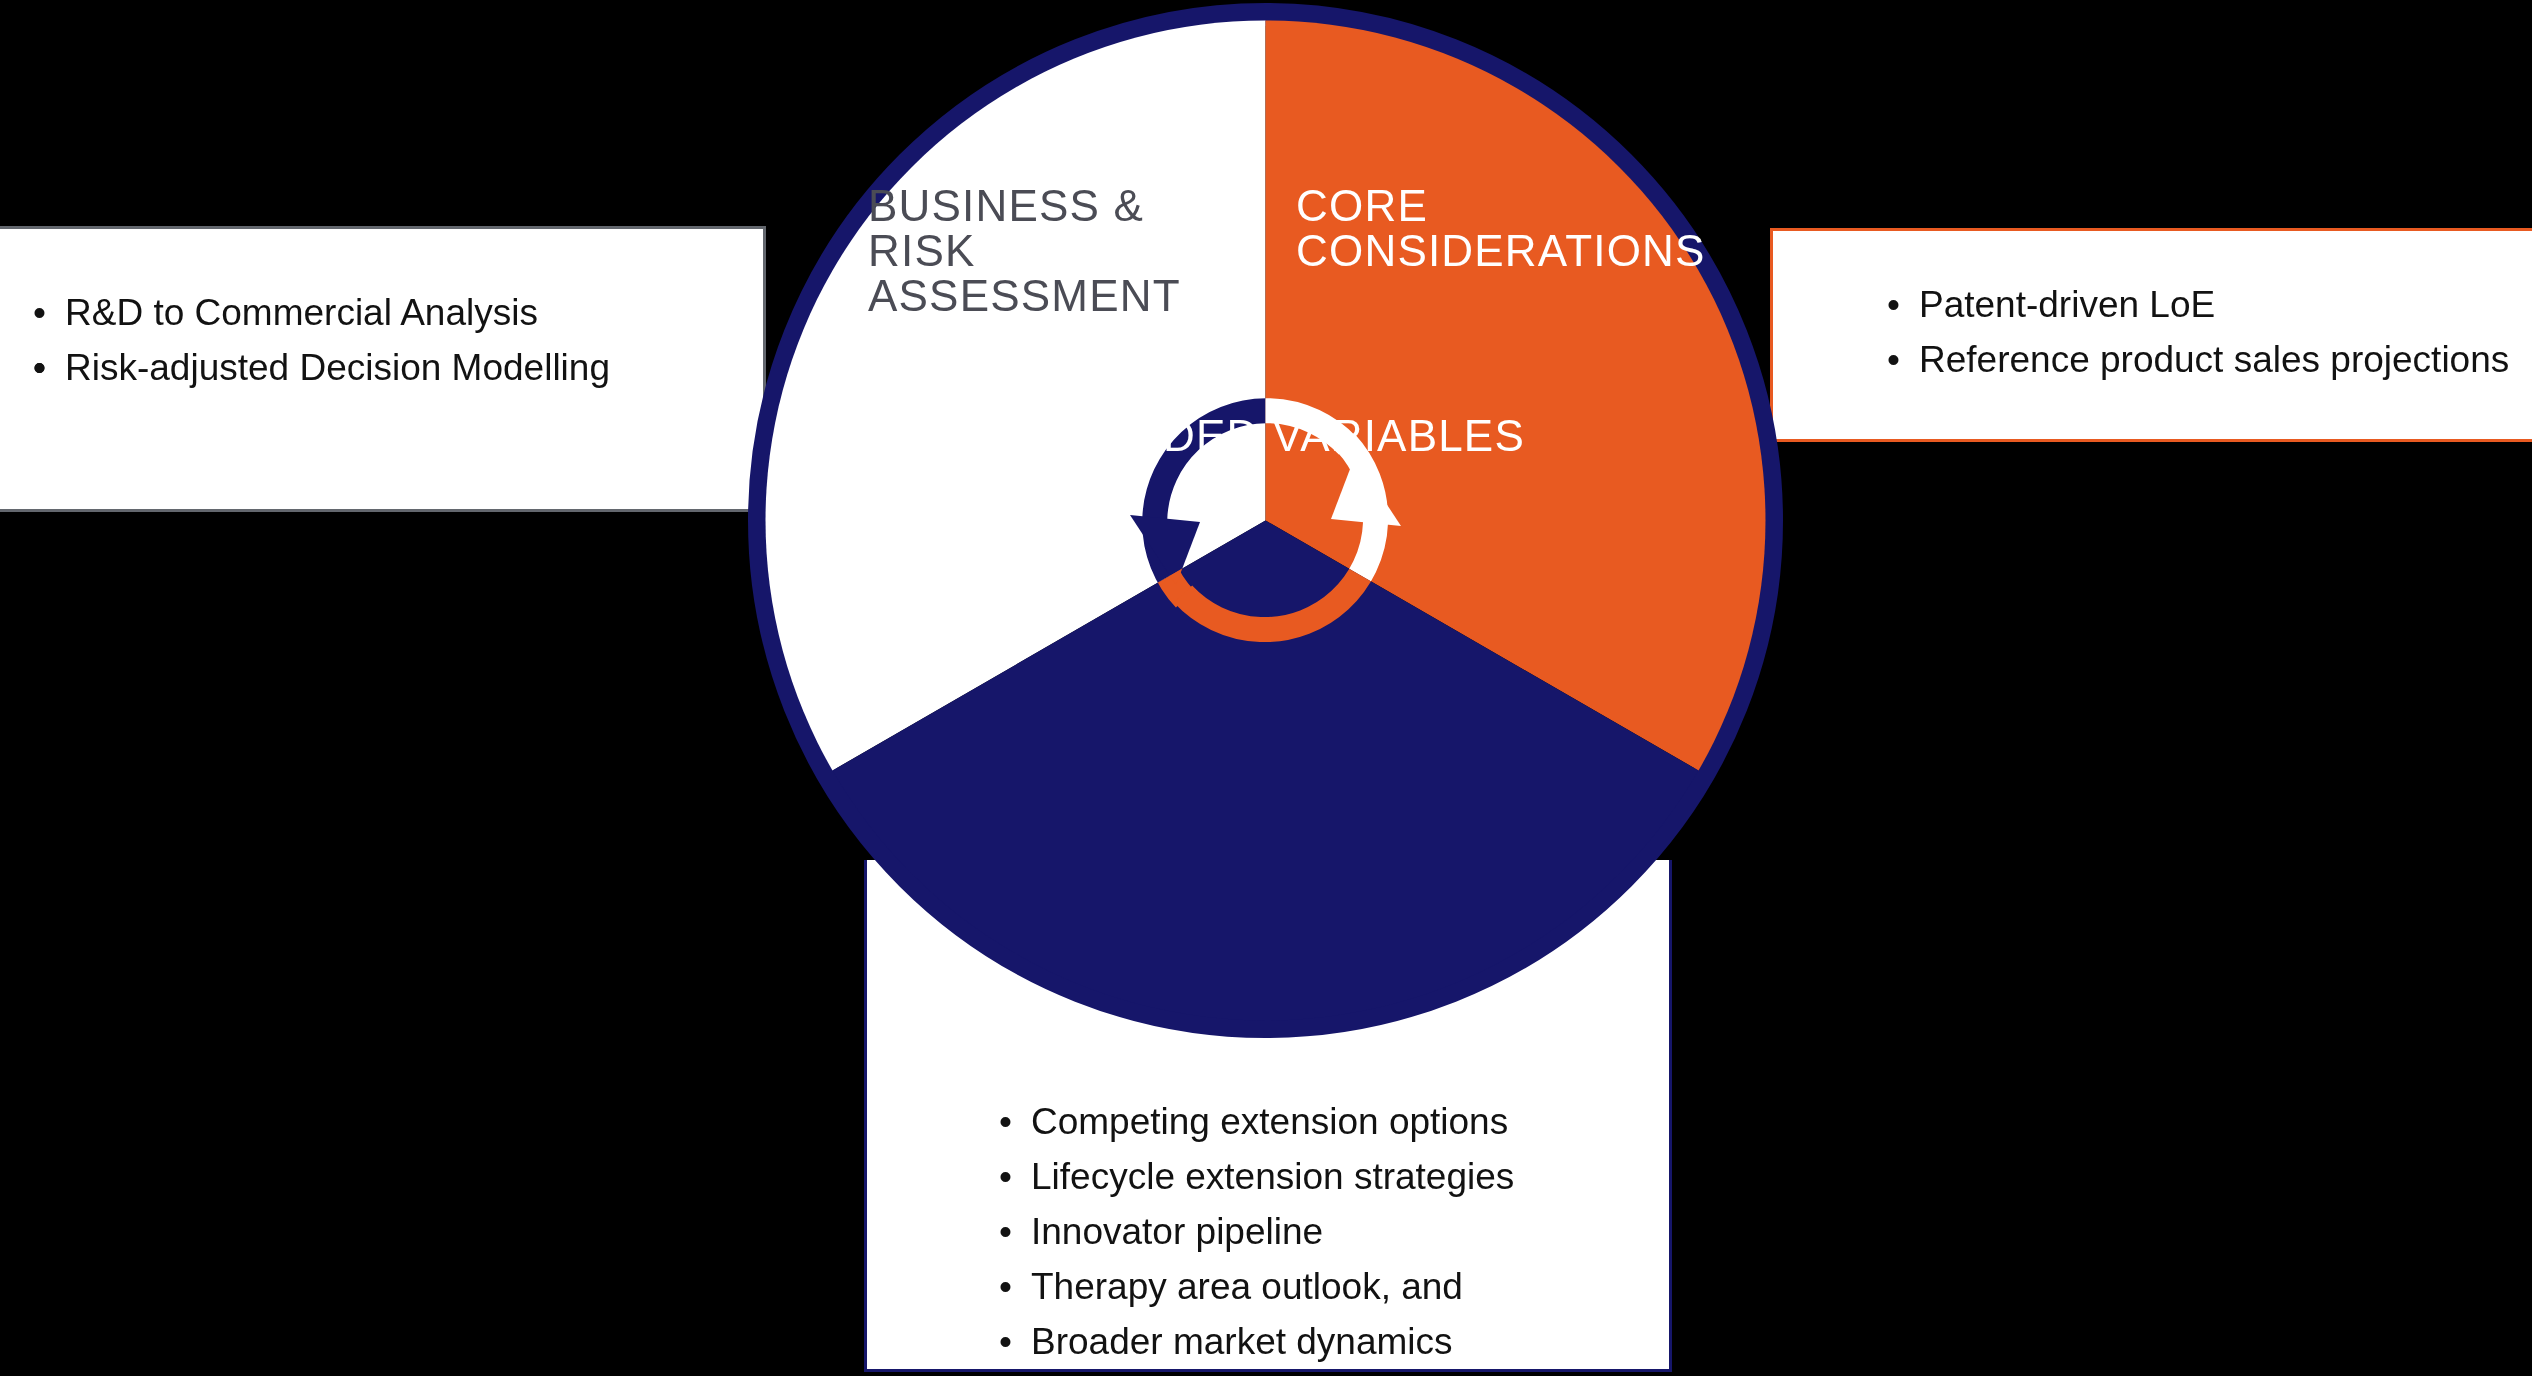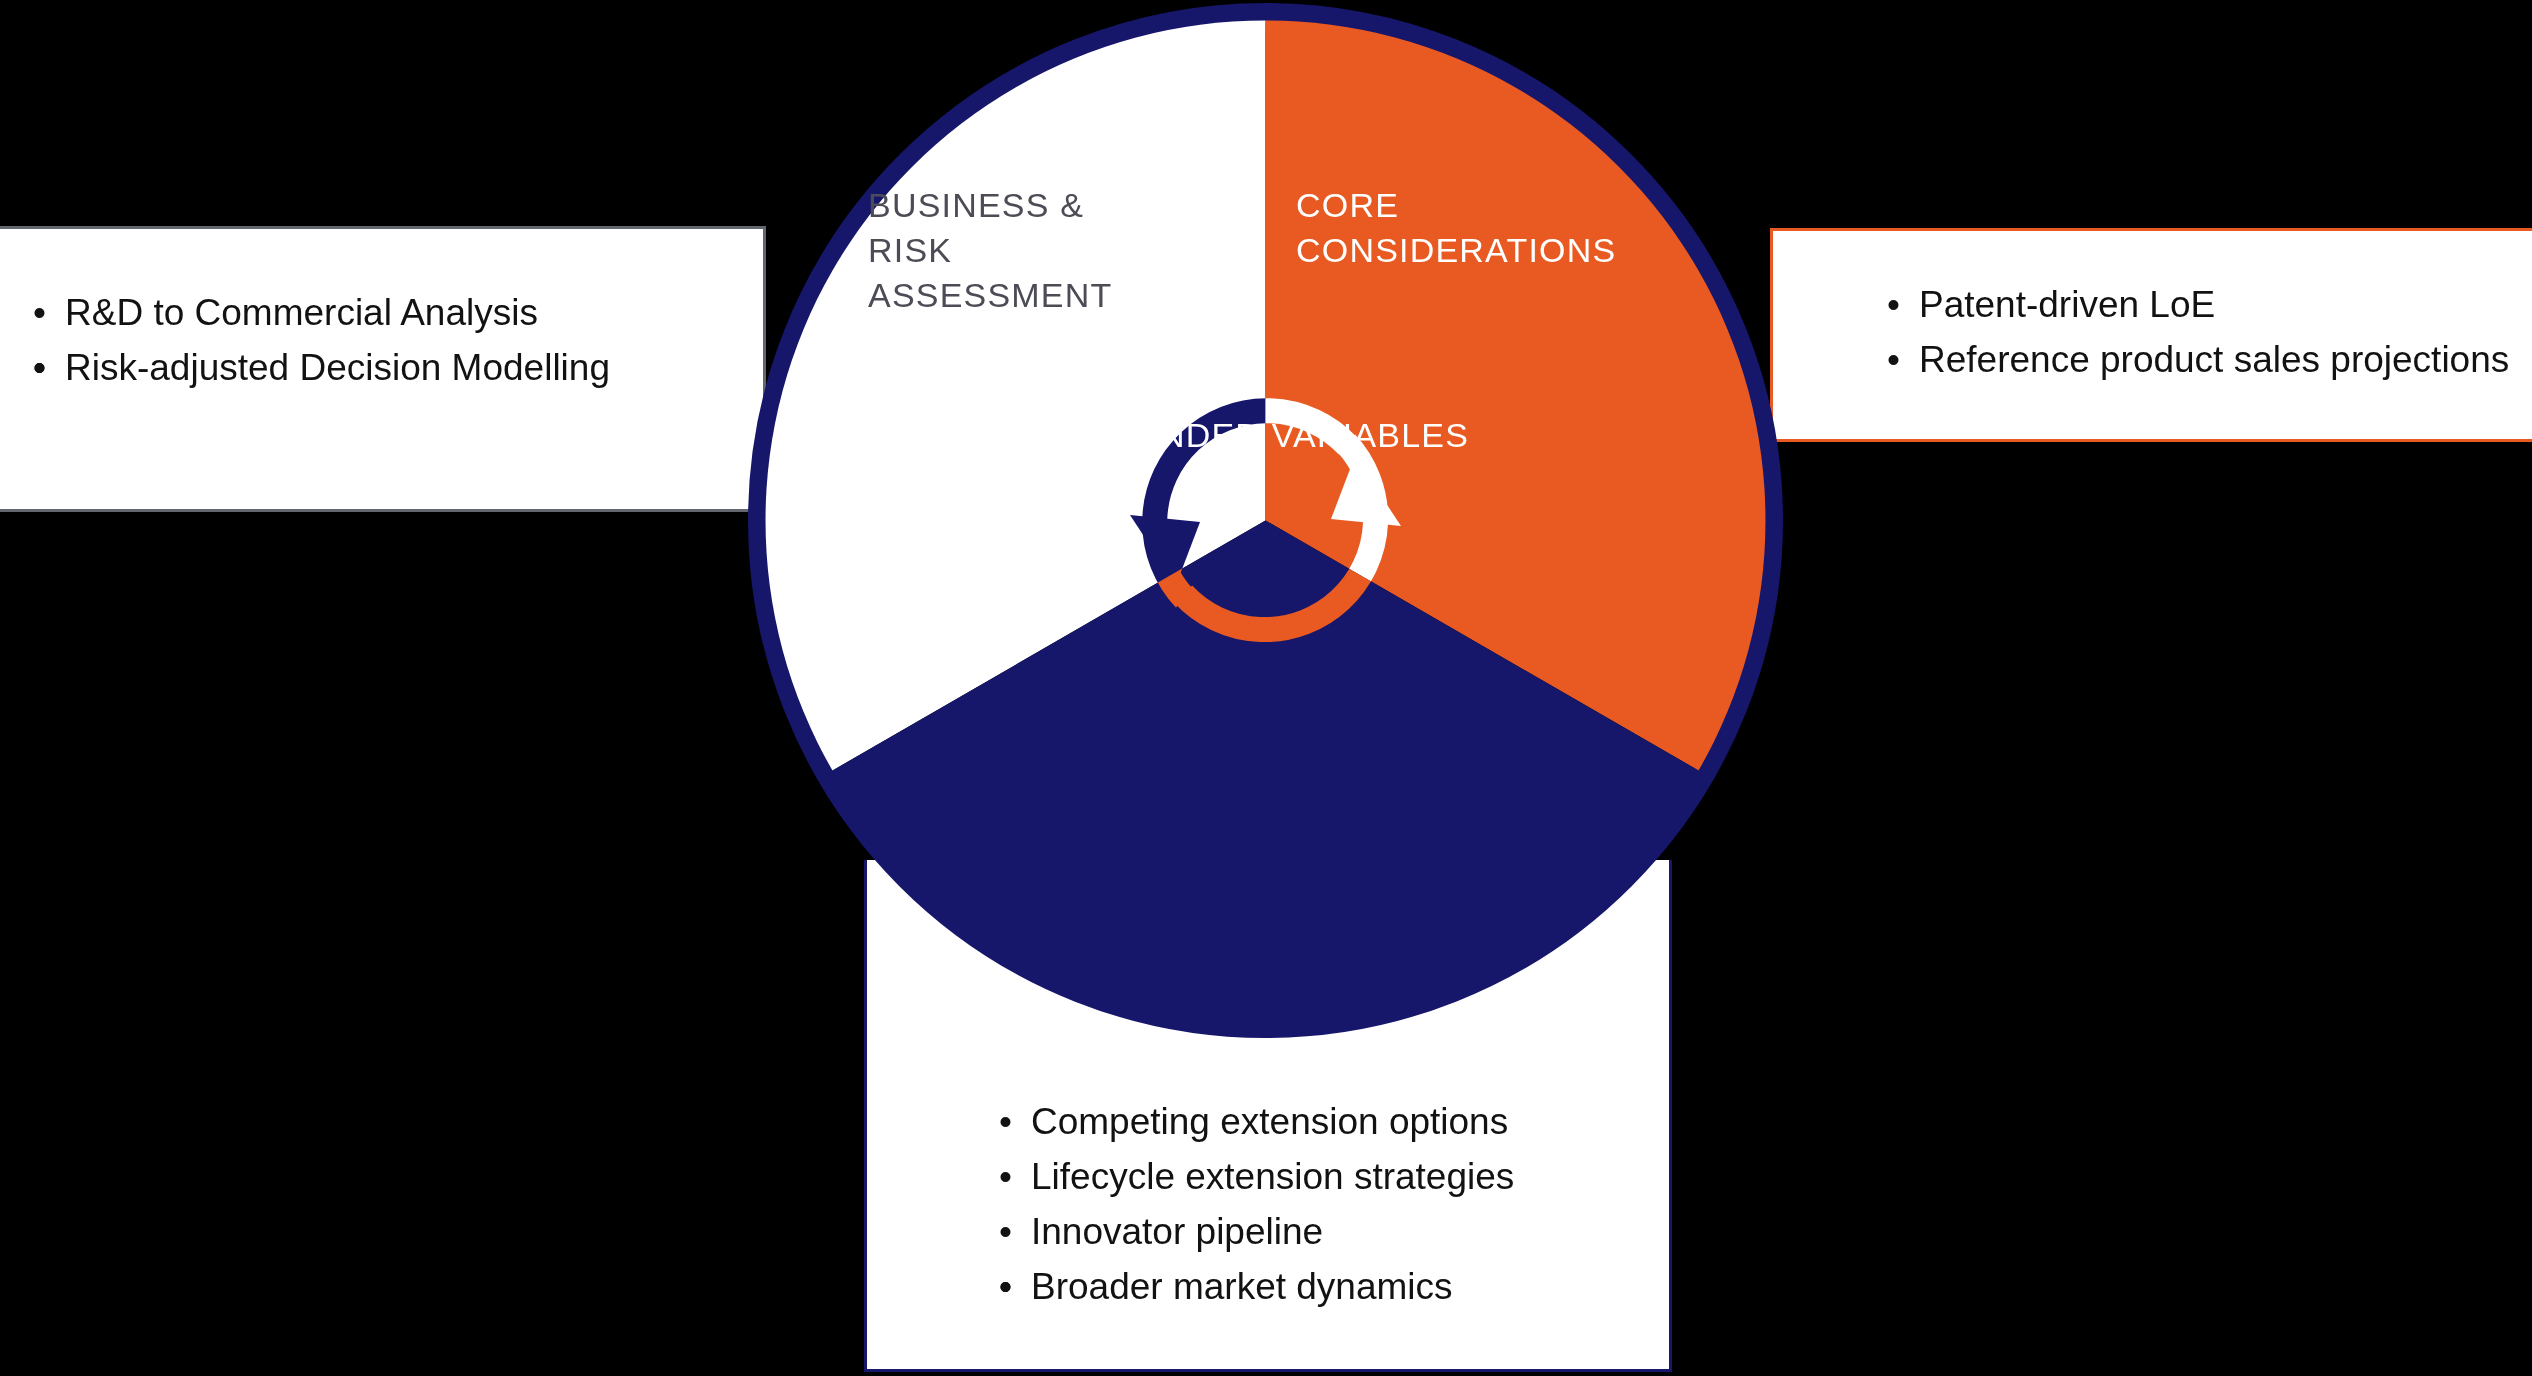--- a/index.html
+++ b/index.html
@@ -73,21 +73,21 @@
     position: absolute;
     left: 748px;
     top: 3px;
     width: 1035px;
     height: 1035px;
   }
   #wheel svg { display: block; width: 100%; height: 100%; }
 
   .seg-label {
     position: absolute;
-    font-size: 34px;
+    font-size: 44px;
     letter-spacing: 1.2px;
     line-height: 45px;
     font-weight: 400;
   }
   #label-business {
     left: 120px;
     top: 180px;
     width: 300px;
     color: #4b4c55;
     text-align: left;
@@ -126,21 +126,21 @@
       <li><span class="bul">•</span><span>Patent-driven LoE</span></li>
       <li><span class="bul">•</span><span>Reference product sales projections</span></li>
     </ul>
   </div>
 
   <div class="panel" id="panel-bottom">
     <ul class="bullets">
       <li><span class="bul">•</span><span>Competing extension options</span></li>
       <li><span class="bul">•</span><span>Lifecycle extension strategies</span></li>
       <li><span class="bul">•</span><span>Innovator pipeline</span></li>
-      <li><span class="bul">•</span></li>
+      <li><span class="bul">•</span><span>Therapy area outlook, and</span></li>
       <li><span class="bul">•</span><span>Broader market dynamics</span></li>
     </ul>
   </div>
 
   <div id="wheel">
     <svg viewBox="0 0 1035 1035" xmlns="http://www.w3.org/2000/svg">
       <defs>
         <clipPath id="inner-clip">
           <circle cx="517.5" cy="517.5" r="506"></circle>
         </clipPath>

